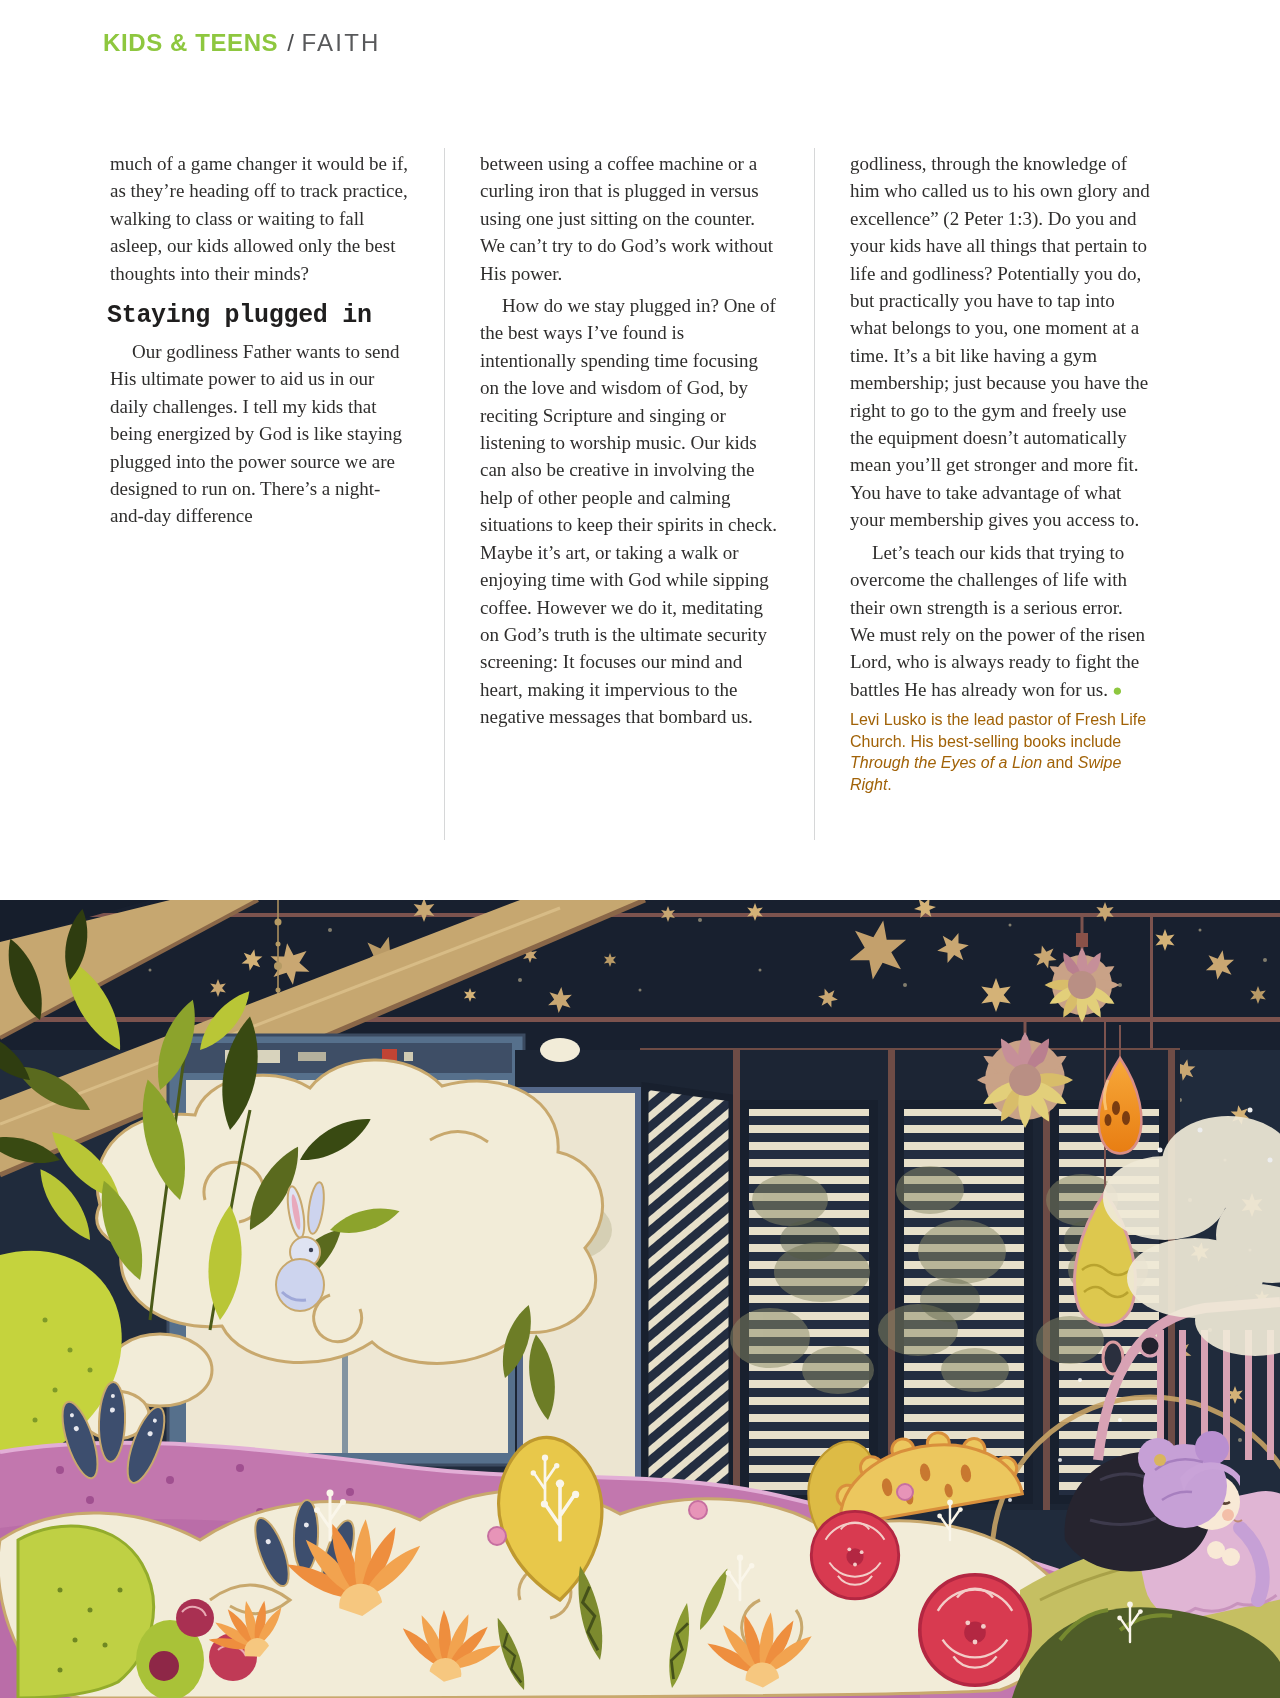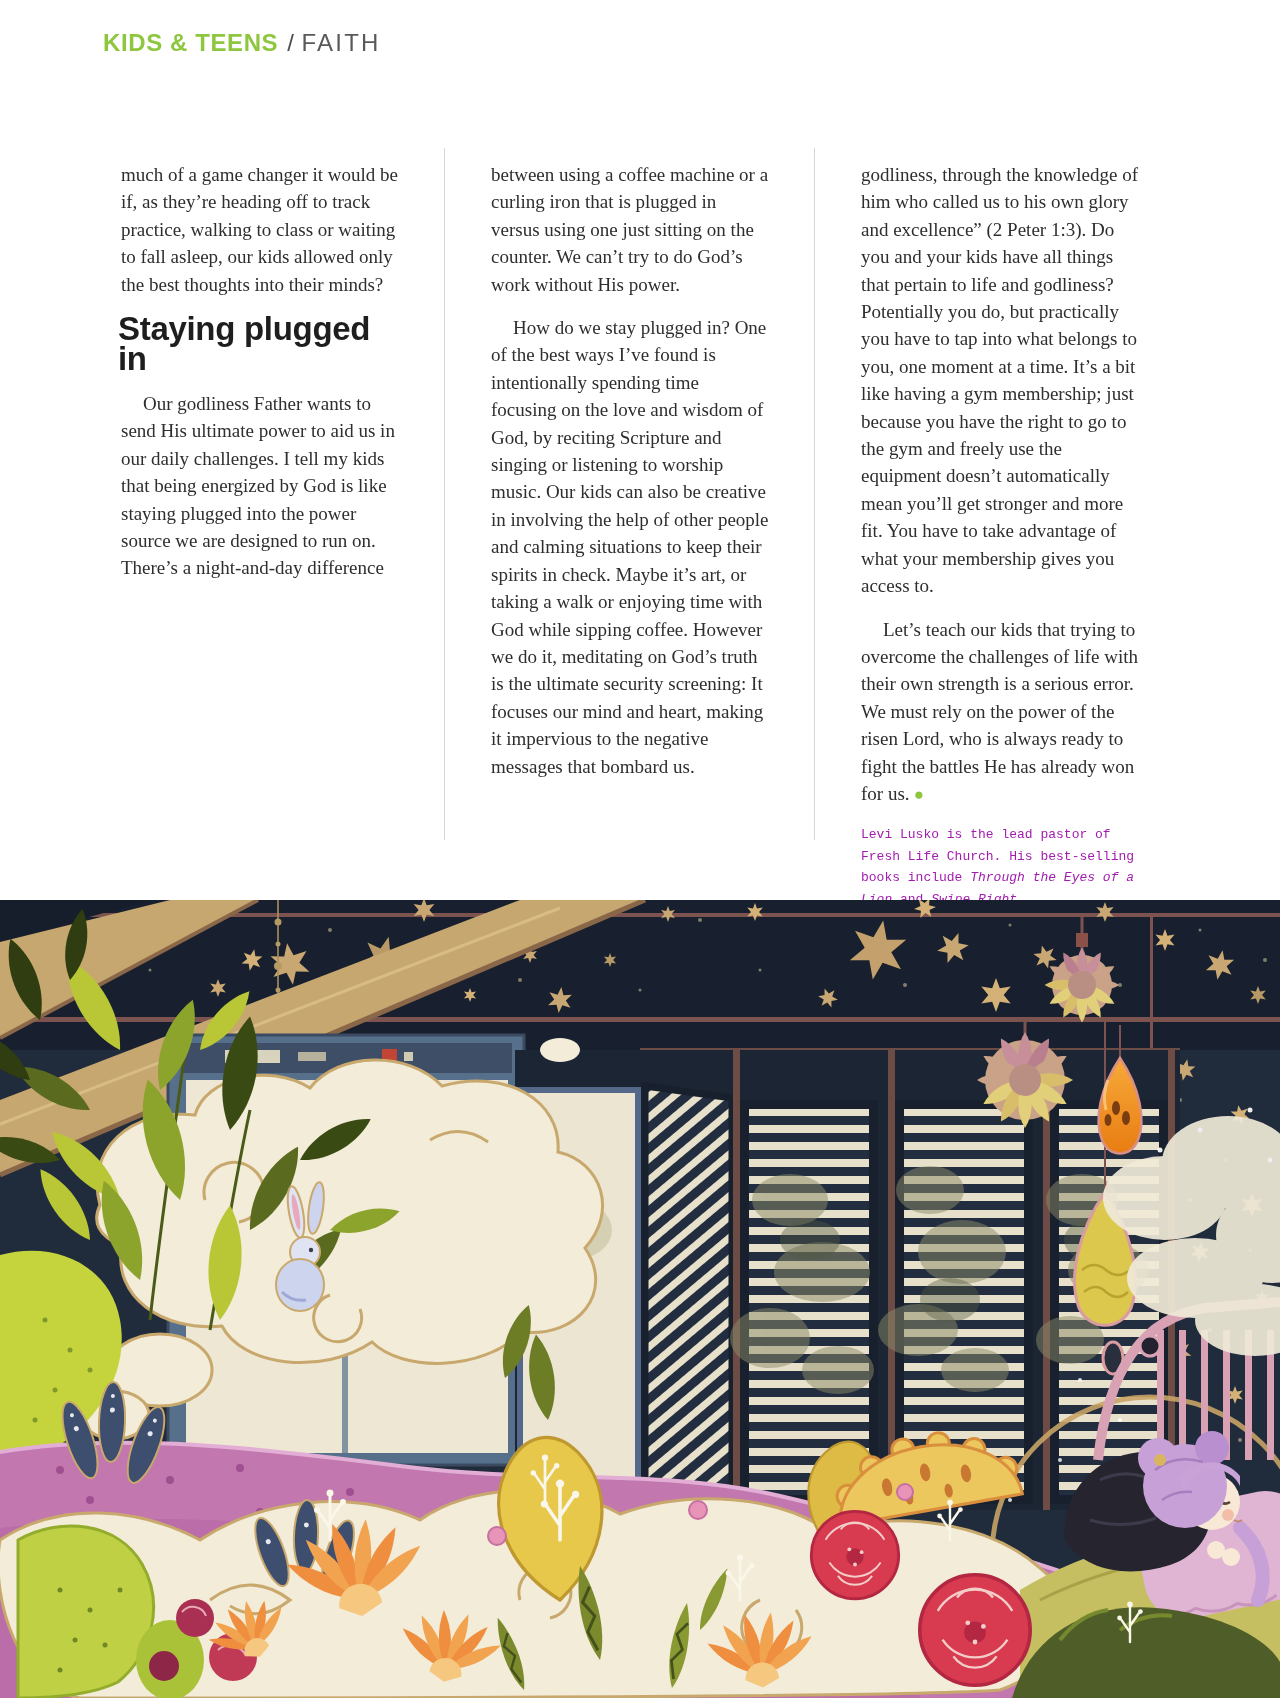--- a/index.html
+++ b/index.html
@@ -6,26 +6,26 @@
   html,body{width:1280px;height:1698px;background:#ffffff;position:relative;overflow:hidden;
     font-family:"Liberation Sans",sans-serif;}
   .page{position:absolute;inset:0;background:#fff}
   .eyebrow{position:absolute;left:103px;top:30px;font-size:24px;line-height:26px;letter-spacing:.6px;white-space:nowrap}
   .eyebrow .section{color:#8ec73f;font-weight:bold}
   .eyebrow .divider{color:#4d4e50;font-weight:normal;margin:0 7px 0 9px}
   .eyebrow .topic{color:#58595b;font-weight:normal;letter-spacing:2.2px}
   .article{position:absolute;left:105px;top:145px;width:1052px;display:flex;align-items:flex-start}
   .col{width:310px;font-family:"Liberation Serif","DejaVu Serif",serif;font-size:19px;line-height:27.4px;color:#2f2e2d}
   .divider-v{width:1px;background:#d6d7d8;margin:3px 30px 0 29px;height:692px;flex:none}
-  .col p{margin:16px}
+  .col p{margin:5px}
   .col p.indent{text-indent:22px}
-  .col-heading{font-family:Liberation Sans, sans-serif;font-size:33px;line-height:30px;letter-spacing:-.3px;
-    color:#1f1e1e;font-weight:bold;margin:14px 13px 7px}
+  .col-heading{font-family:Liberation Mono, monospace;font-size:25px;line-height:30px;letter-spacing:-.3px;
+    color:#1f1e1e;font-weight:bold;margin:14px 2px 7px}
   .end-mark{color:#8ec73f;font-size:17px}
-  .bio{margin-top:18px;font-family:Liberation Mono, monospace;font-size:13px;line-height:21.5px;color:#a21caf}
+  .bio{margin-top:18px;font-family:Liberation Sans, sans-serif;font-size:16px;line-height:21.5px;color:#a16207}
   .bio em{font-style:italic}
   .illustration{position:absolute;left:0;top:900px;width:1280px;height:798px;display:block}
 </style>
 </head>
 <body>
 
 <div class="page">
 
   <div class="eyebrow">
     <span class="section">KIDS &amp; TEENS</span><span class="divider">/</span><span class="topic">FAITH</span>

